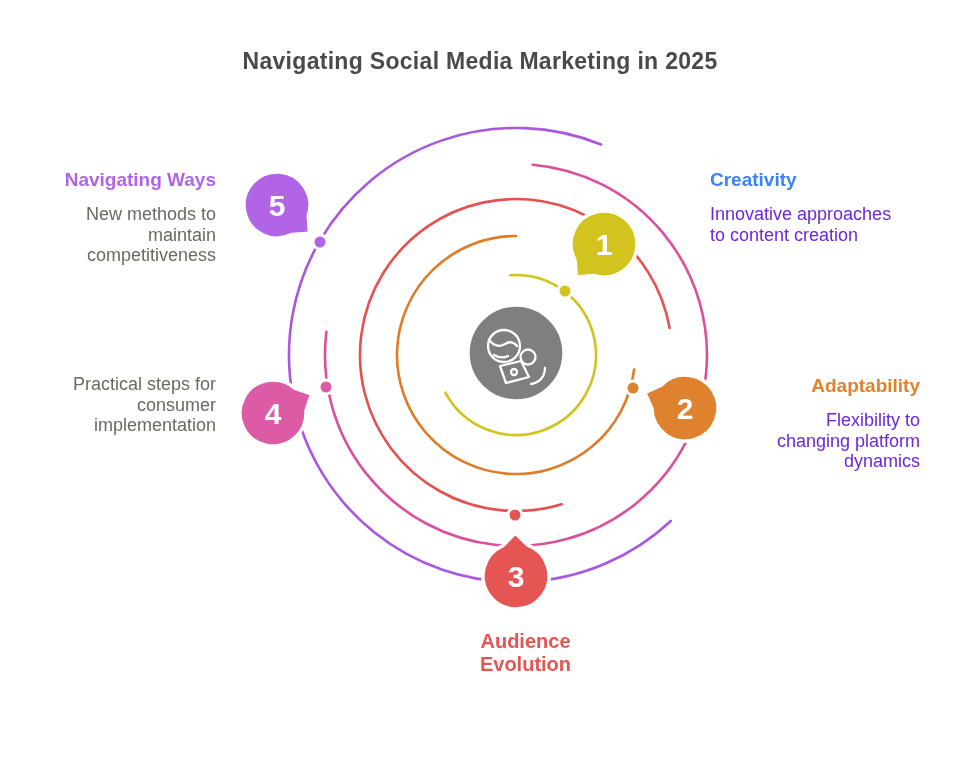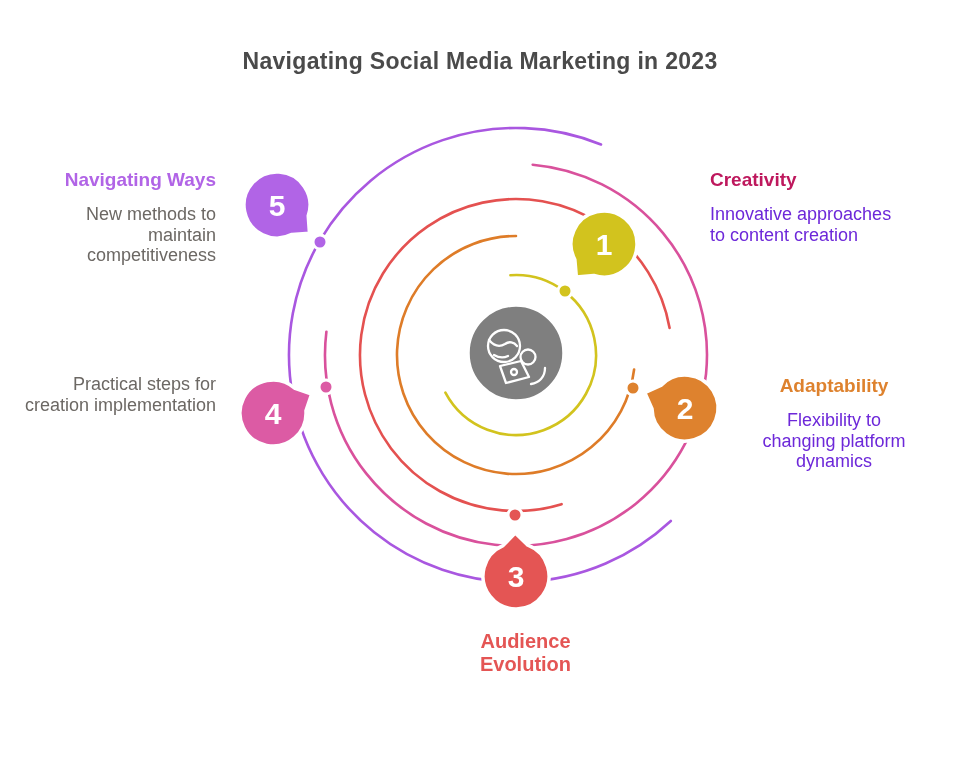--- a/index.html
+++ b/index.html
@@ -8,30 +8,30 @@
   .stage{position:relative;width:960px;height:768px;background:#ffffff;}
   #diagram{position:absolute;left:0;top:0;}
   h1.title{position:absolute;left:0;top:48px;width:960px;margin:0;
            text-align:center;font-size:23px;font-weight:bold;letter-spacing:.3px;}
   .label{position:absolute;}
   .label .t{font-size:19px;font-weight:bold;margin:0 0 13px 0;}
   .label .d{font-size:18px;line-height:1.15;}
   .label-innovative{left:20px;top:169px;width:196px;text-align:right;}
   .label-actionable{left:20px;top:374px;width:196px;text-align:right;}
   .label-creativity{left:710px;top:169px;width:192px;text-align:left;}
-  .label-adaptability{left:748px;top:375px;width:172px;text-align:center;}
+  .label-adaptability{left:748px;top:375px;width:172px;text-align:right;}
   .label-audience{left:416px;top:630px;width:200px;text-align:center;}
   .label-audience .t{font-size:20px;margin-bottom:12px;margin-left:19px;}
 </style>
 </head>
 <body>
 
 <div class="stage">
 
-  <h1 class="title" style="color: rgb(74, 74, 74);">Navigating Social Media Marketing in 2023</h1>
+  <h1 class="title" style="color: rgb(74, 74, 74);">Navigating Social Media Marketing in 2025</h1>
 
   <svg id="diagram" width="960" height="768" viewBox="0 0 960 768">
       <path d="M 510.4 275.2 A 80 80 0 1 1 445.4 392.6" fill="none" stroke="#d2c31e" stroke-width="2.6" stroke-linecap="round"></path>
       <path d="M 516 236 A 119 119 0 1 0 634.1 369.5" fill="none" stroke="#de7c28" stroke-width="2.6" stroke-linecap="round"></path>
       <path d="M 669.6 327.9 A 156 156 0 1 0 561.6 504.2" fill="none" stroke="#e45150" stroke-width="2.6" stroke-linecap="round"></path>
       <path d="M 532.7 164.7 A 191 191 0 1 1 326.4 331.7" fill="none" stroke="#d9519c" stroke-width="2.6" stroke-linecap="round"></path>
       <path d="M 601 144.5 A 227 227 0 1 0 670.8 521" fill="none" stroke="#a957e0" stroke-width="2.6" stroke-linecap="round"></path>
       <circle cx="516" cy="353" r="48" fill="#7f7f7f" stroke="#ffffff" stroke-width="3.5"></circle>
       <g fill="none" stroke="#ffffff" stroke-width="2.3" stroke-linecap="round" stroke-linejoin="round">
         <circle cx="504" cy="346" r="16"></circle>
@@ -63,35 +63,35 @@
         <path d="M 14.4 32.6 A 33 33 0 1 1 14.4 57.4 L 2 45 Z" fill="#dc5ba4" stroke="#ffffff" stroke-width="3.5" stroke-linejoin="round" transform="rotate(154 45 45)"></path>
         <text x="45" y="45" fill="#ffffff" font-size="30" font-weight="bold" text-anchor="middle" dy="10.5" font-family="&quot;Liberation Sans&quot;, sans-serif">4</text>
       </g>
       <g transform="translate(232 160)">
         <path d="M 14.4 32.6 A 33 33 0 1 1 14.4 57.4 L 2 45 Z" fill="#b164e6" stroke="#ffffff" stroke-width="3.5" stroke-linejoin="round" transform="rotate(-139 45 45)"></path>
         <text x="45" y="45" fill="#ffffff" font-size="30" font-weight="bold" text-anchor="middle" dy="10.5" font-family="&quot;Liberation Sans&quot;, sans-serif">5</text>
       </g>
     </svg>
 
   <div class="label label-creativity">
-    <div class="t" style="color: #be185d;">Creativity</div>
+    <div class="t" style="color: #3b82f6;">Creativity</div>
     <div class="d" style="color: #6d28d9;">Innovative approaches to content creation</div>
   </div>
 
   <div class="label label-adaptability">
     <div class="t" style="color: rgb(222, 130, 46);">Adaptability</div>
     <div class="d" style="color: #6d28d9;">Flexibility to changing platform dynamics</div>
   </div>
 
   <div class="label label-audience">
     <div class="t" style="color: rgb(228, 85, 84);">Audience Evolution</div>
   </div>
 
   <div class="label label-actionable">
-    <div class="d" style="color: rgb(108, 104, 100);">Practical steps for creation implementation</div>
+    <div class="d" style="color: rgb(108, 104, 100);">Practical steps for consumer implementation</div>
   </div>
 
   <div class="label label-innovative">
     <div class="t" style="color: rgb(177, 100, 230);">Navigating Ways</div>
     <div class="d" style="color: rgb(108, 104, 100);">New methods to maintain competitiveness</div>
   </div>
 
 </div>
 
 </body></html>

